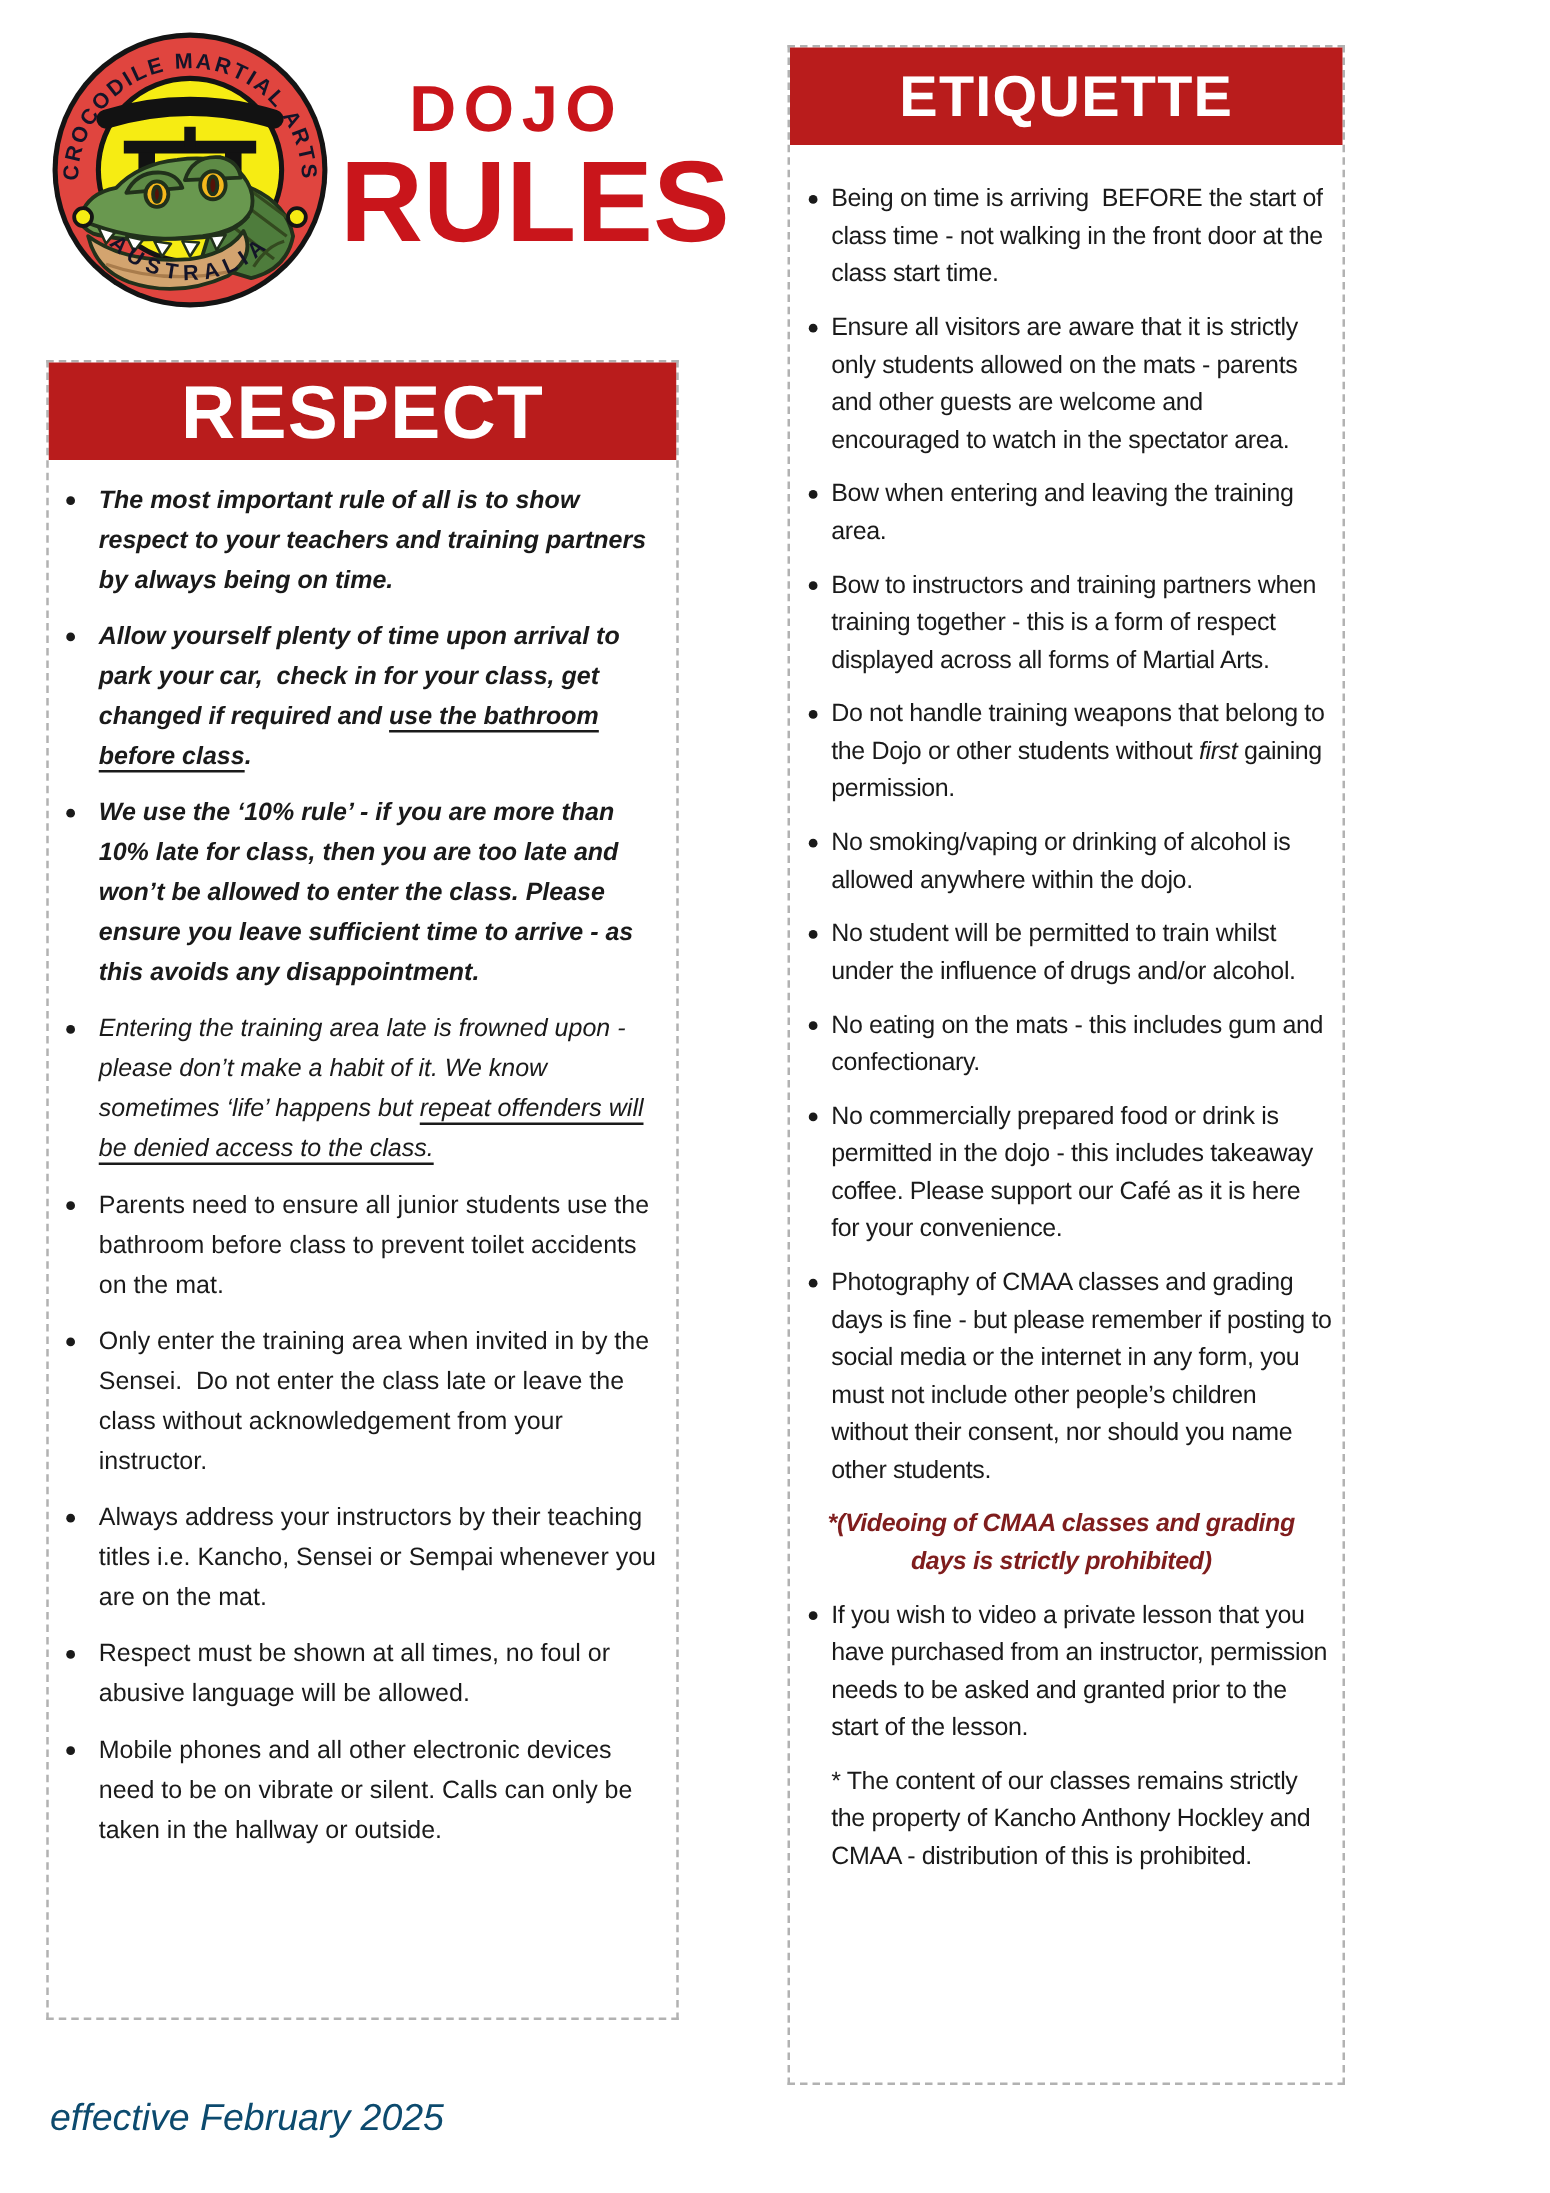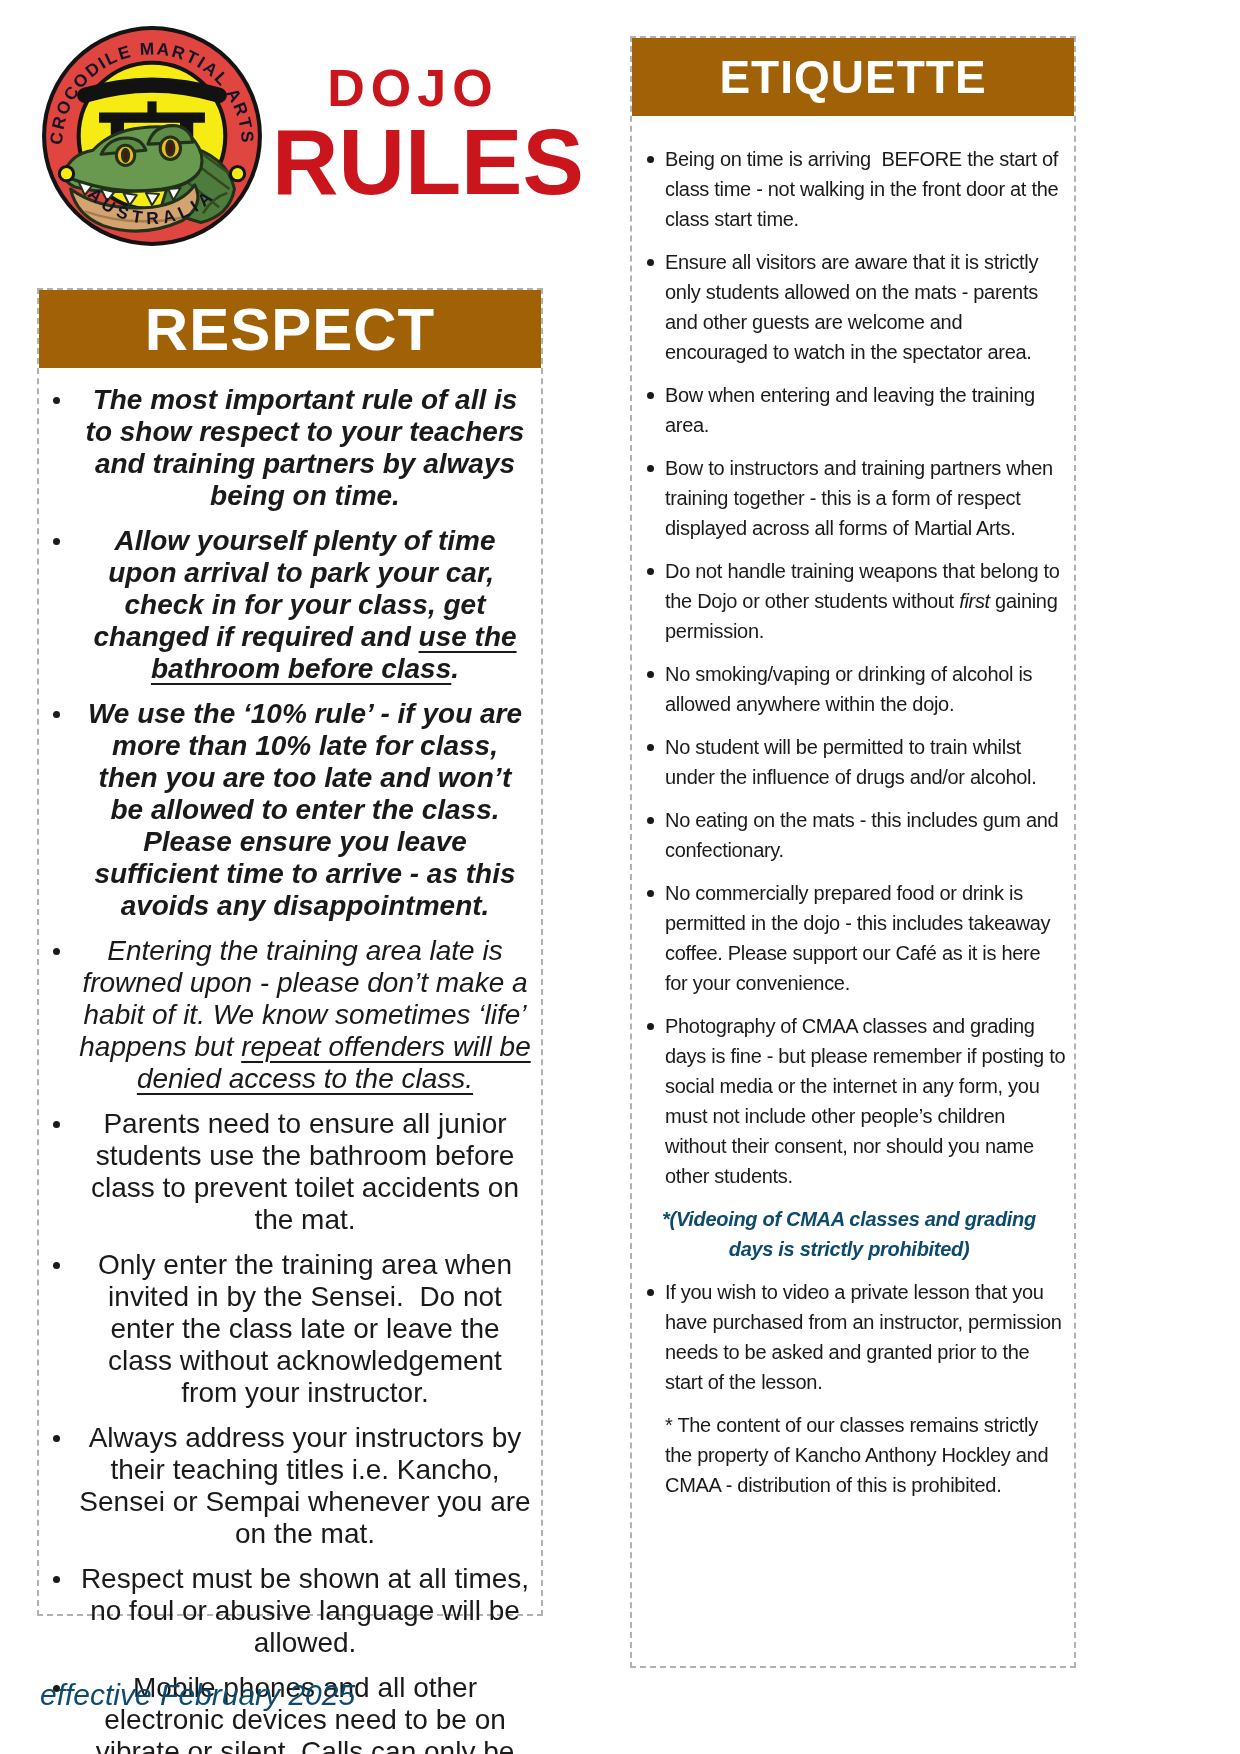--- a/index.html
+++ b/index.html
@@ -18,46 +18,46 @@
                  color:#C9151B; line-height:1; }
   .title-dojo  { font-size:52px; font-weight:800; letter-spacing:6px; }
   .title-rules { font-size:92px; font-weight:800; letter-spacing:0px; margin-top:2px; }
 
   
   .column { position:absolute; border:2px dashed #b2b2b2; background:#ffffff; }
   .col-left  { left:37px;  top:288px; width:506px; height:1328px; }
   .col-right { left:630px; top:36px;  width:446px; height:1632px; }
 
   .section-header {
-    background:#a16207; color:#ffffff; font-weight:700; text-align:left;
+    background:#b91c1c; color:#ffffff; font-weight:700; text-align:left;
     height:78px; display:flex; align-items:center; justify-content:center;
     letter-spacing:1px;
   }
   .col-left  .section-header { font-size:60px; }
   .col-right .section-header { font-size:46px; }
 
   .rules-list { list-style:none; }
   .col-left  .rules-list { padding:16px 10px 0 0; }
   .col-right .rules-list { padding:28px 8px 0 0; }
 
   li.rule-item { position:relative; }
-  .col-left  li.rule-item { padding-left:40px; font-size:28px; line-height:32px; margin-bottom:13px;text-align:center; }
+  .col-left  li.rule-item { padding-left:40px; font-size:20px; line-height:32px; margin-bottom:13px; }
   .col-right li.rule-item { padding-left:33px; font-size:20px; line-height:30px; margin-bottom:13px; letter-spacing:-0.3px; }
 
   .bullet-dot { position:absolute; width:7px; height:7px; border-radius:50%; background:#1a1a1a; }
   .col-left  .bullet-dot { left:14px; top:13px; }
   .col-right .bullet-dot { left:15px; top:12px; }
 
   .bold-italic { font-weight:700; font-style:italic; }
   .italic      { font-style:italic; }
   .u { text-decoration:underline; text-underline-offset:5px; text-decoration-thickness:2px; }
   .i { font-style:italic; }
 
   li.note { list-style:none; }
-  .note-red { color:#0c4a6e; font-weight:700; font-style:italic; text-align:center;
+  .note-red { color:#7f1d1d; font-weight:700; font-style:italic; text-align:center;
               padding-left:8px !important; padding-right:8px; }
   .note-body-italic { }
 
   .footer-note { position:absolute; left:40px; top:1678px; font-size:30px;
                  font-style:italic; color:#0c4a6e; }
 </style>
 </head>
 <body>
 
 <div class="logo-wrap">

